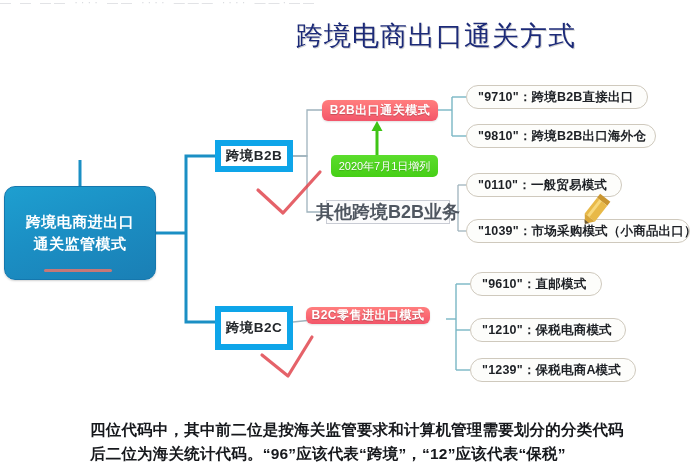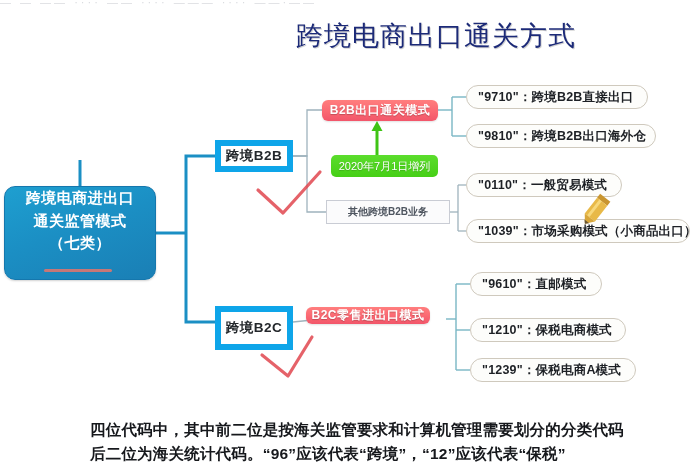--- a/index.html
+++ b/index.html
@@ -57,21 +57,21 @@
   .root-node {
     position: absolute;
     left: 4px; top: 186px;
     width: 152px; height: 94px;
     border-radius: 11px;
     background: linear-gradient(160deg, #1e9fd0 0%, #1b8fc4 45%, #1a7fb5 100%);
     border: 1px solid #1577ad;
     display: flex;
     flex-direction: column;
     align-items: center;
-    justify-content: flex-start;
+    justify-content: center;
     color: #ffffff;
     font-size: 15px;
     font-weight: bold;
     line-height: 1.5;
     letter-spacing: .5px;
     box-shadow: 0 1px 2px rgba(0,0,0,.18);
   }
   .root-node .rl { white-space: nowrap; }
   .root-underline {
     position: absolute;
@@ -136,21 +136,21 @@
   }
 
   
   .gray-box {
     position: absolute;
     left: 326px; top: 200px;
     width: 124px; height: 24px;
     background: #fbfbfc;
     border: 1px solid #c9ccd4;
     color: #4f5660;
-    font-size: 10px;
+    font-size: 18px;
     font-weight: bold;
     display: flex;
     align-items: center;
     justify-content: center;
     white-space: nowrap;
   }
 
   
   .leaf {
     position: absolute;
@@ -237,21 +237,20 @@
     <path d="M258 190 L283 213 L320 172" stroke="#e0474f" stroke-width="3.2" fill="none" stroke-linecap="round" stroke-linejoin="round" opacity=".85"></path>
 
     <path d="M262 355 L288 376 L312 337" stroke="#e0474f" stroke-width="3.2" fill="none" stroke-linecap="round" stroke-linejoin="round" opacity=".85"></path>
   </svg>
 
   <div class="page-title">跨境电商出口通关方式</div>
 
   <div class="root-node">
     <div class="rl">跨境电商进出口</div>
     <div class="rl">通关监管模式</div>
-    <div class="rl">（七类）</div>
   </div>
   <div class="root-underline"></div>
 
   <div class="cat-box" id="cat-b2b">跨境B2B</div>
 
   <div class="pink-pill" id="pill-b2b">B2B出口通关模式</div>
 
   <div class="green-box">2020年7月1日增列</div>
 
   <div class="gray-box">其他跨境B2B业务</div>

